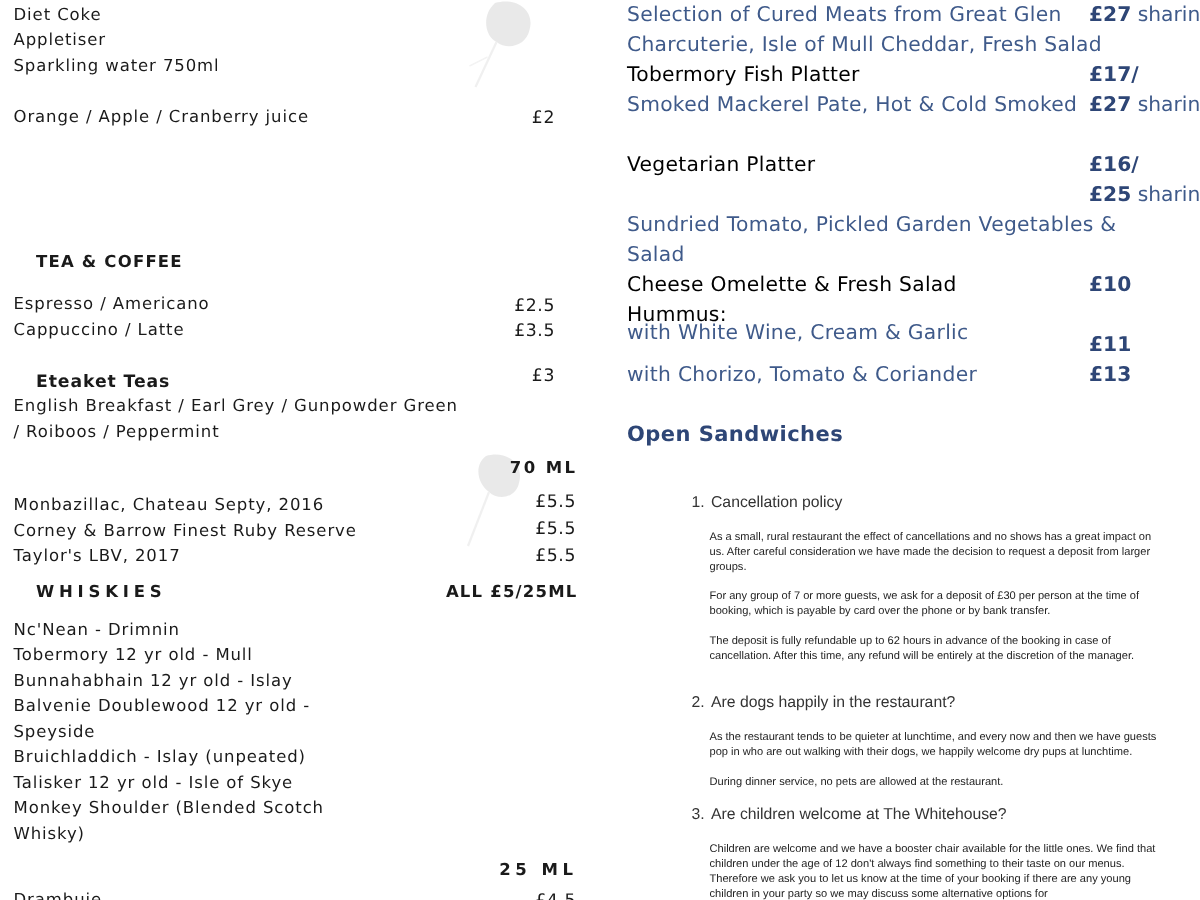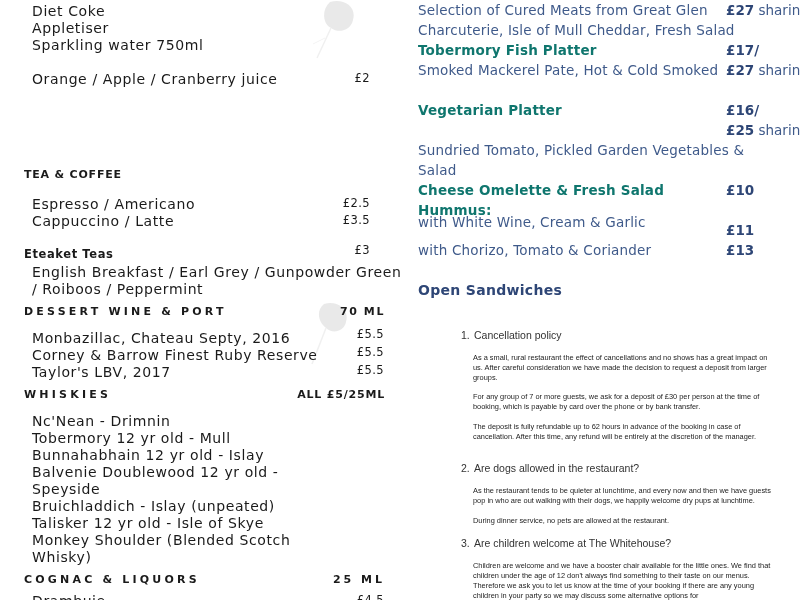--- a/index.html
+++ b/index.html
@@ -1,33 +1,33 @@
 <!DOCTYPE html>
 <html><head>
 <meta charset="utf-8">
 <style>
   * { margin: 0; padding: 0; box-sizing: border-box; }
   html, body { width: 800px; height: 600px; overflow: hidden; background: #ffffff; }
   body { position: relative; font-family: "DejaVu Sans", sans-serif; }
 
   
   .left { position: absolute; left: 0; top: 0; width: 400px; height: 600px; overflow: hidden; color: #1a1a1a; }
-  .left .line { position: absolute; left: 32px; font-size: 14px; letter-spacing: 0.6px; white-space: nowrap; }
+  .left .line { position: absolute; left: 9px; font-size: 11px; letter-spacing: 0.6px; white-space: nowrap; }
   .left .price { position: absolute; font-size: 11.5px; letter-spacing: 0.4px; text-align: right; white-space: nowrap; }
   .left .heading { position: absolute; left: 24px; font-size: 11px; font-weight: bold; letter-spacing: 3.2px; white-space: nowrap; }
   .left .heading-sm { position: absolute; left: 24px; font-size: 11px; font-weight: bold; letter-spacing: 0.8px; white-space: nowrap; }
   .left .hprice { position: absolute; right: 15px; font-size: 11px; font-weight: bold; letter-spacing: 1.6px; text-align: right; white-space: nowrap; }
   .left .sub-bold { position: absolute; left: 24px; font-size: 11.5px; font-weight: bold; letter-spacing: 0.6px; white-space: nowrap; }
 
   .flower { position: absolute; opacity: 0.55; }
 
   
   .right { position: absolute; left: 400px; top: 0; width: 400px; height: 310px; color: #3f5a8a; }
   .right .rl { position: absolute; left: 18px; font-size: 13.5px; letter-spacing: 0.2px; white-space: nowrap; }
-  .right .rl.b { font-weight: bold; color: #0f766e; text-align: center; }
+  .right .rl.b { font-weight: normal; color: #000000; text-align: center; }
   .right .rp { position: absolute; left: 326px; font-size: 13.5px; white-space: nowrap; }
   .right .rp b { color: #2e4676; }
   .right .section-title { position: absolute; left: 18px; top: 282px; font-size: 14px; font-weight: bold; color: #2e4676; letter-spacing: 0.3px; }
 
   
   .faq { position: absolute; left: 455px; top: 325px; width: 345px; color: #222; font-family: "Liberation Sans", sans-serif; }
   .faq .q { position: absolute; left: 6px; font-size: 10.5px; color: #333; white-space: nowrap; }
   .faq .q .num { display: inline-block; width: 13px; }
   .faq .p { position: absolute; left: 18px; width: 300px; font-size: 7.4px; line-height: 10px; color: #222; }
 </style>
@@ -59,21 +59,20 @@
   <div class="sub-bold" style="top:247px;">Eteaket Teas</div>
   <div class="price" style="top:243px;right:30px;">£3</div>
   <div class="line" style="top:264px;">English Breakfast / Earl Grey / Gunpowder Green</div>
   <div class="line" style="top:281px;">/ Roiboos / Peppermint</div>
 
   <svg class="flower" style="left:300px;top:298px;" width="60" height="68" viewBox="0 0 60 68">
     <path d="M24 6 C36 2 50 10 46 24 C44 34 32 36 26 30 C18 24 16 12 24 6 Z" fill="#d8d8d8"></path>
     <path d="M26 30 L12 66" stroke="#e4e4e4" stroke-width="1.5" fill="none"></path>
   </svg>
 
-  <div class="heading" style="top:305px;">DESSERT WINE &amp; PORT</div>
   <div class="hprice" style="top:305px;">70 ML</div>
 
   <div class="line" style="top:330px;">Monbazillac, Chateau Septy, 2016</div>
   <div class="price" style="top:327px;right:16px;">£5.5</div>
   <div class="line" style="top:347px;">Corney &amp; Barrow Finest Ruby Reserve</div>
   <div class="price" style="top:345px;right:16px;">£5.5</div>
   <div class="line" style="top:364px;">Taylor's LBV, 2017</div>
   <div class="price" style="top:363px;right:16px;">£5.5</div>
 
   <div class="heading" style="top:388px;">WHISKIES</div>
@@ -82,21 +81,20 @@
   <div class="line" style="top:413px;">Nc'Nean - Drimnin</div>
   <div class="line" style="top:430px;">Tobermory 12 yr old - Mull</div>
   <div class="line" style="top:447px;">Bunnahabhain 12 yr old - Islay</div>
   <div class="line" style="top:464px;">Balvenie Doublewood 12 yr old -</div>
   <div class="line" style="top:481px;">Speyside</div>
   <div class="line" style="top:498px;">Bruichladdich - Islay (unpeated)</div>
   <div class="line" style="top:515px;">Talisker 12 yr old - Isle of Skye</div>
   <div class="line" style="top:532px;">Monkey Shoulder (Blended Scotch</div>
   <div class="line" style="top:549px;">Whisky)</div>
 
-  <div class="heading" style="top:573px;">COGNAC &amp; LIQUORS</div>
   <div class="hprice" style="top:573px;letter-spacing:3px;">25 ML</div>
 
   <div class="line" style="top:593px;">Drambuie</div>
   <div class="price" style="top:593px;right:16px;">£4.5</div>
 </div>
 
 <div class="right">
   <div class="rl" style="top:2px;">Selection of Cured Meats from Great Glen</div>
   <div class="rp" style="top:2px;"><b>£27</b><span> sharing</span></div>
 
@@ -130,19 +128,19 @@
 
   <div class="section-title">Open Sandwiches</div>
 </div>
 
 <div class="faq">
   <div class="q" style="top:4px;"><span class="num">1.</span><span>Cancellation policy</span></div>
   <div class="p" style="top:28px;">As a small, rural restaurant the effect of cancellations and no shows has a great impact on us. After careful consideration we have made the decision to request a deposit from larger groups.</div>
   <div class="p" style="top:67px;">For any group of 7 or more guests, we ask for a deposit of £30 per person at the time of booking, which is payable by card over the phone or by bank transfer.</div>
   <div class="p" style="top:97px;">The deposit is fully refundable up to 62 hours in advance of the booking in case of cancellation. After this time, any refund will be entirely at the discretion of the manager.</div>
 
-  <div class="q" style="top:137px;"><span class="num">2.</span><span>Are dogs allowed in the restaurant?</span></div>
+  <div class="q" style="top:137px;"><span class="num">2.</span><span>Are dogs happily in the restaurant?</span></div>
   <div class="p" style="top:161px;">As the restaurant tends to be quieter at lunchtime, and every now and then we have guests pop in who are out walking with their dogs, we happily welcome dry pups at lunchtime.</div>
   <div class="p" style="top:191px;">During dinner service, no pets are allowed at the restaurant.</div>
 
   <div class="q" style="top:212px;"><span class="num">3.</span><span>Are children welcome at The Whitehouse?</span></div>
   <div class="p" style="top:236px;">Children are welcome and we have a booster chair available for the little ones. We find that children under the age of 12 don't always find something to their taste on our menus. Therefore we ask you to let us know at the time of your booking if there are any young children in your party so we may discuss some alternative options for</div>
 </div>
 
 </body></html>

